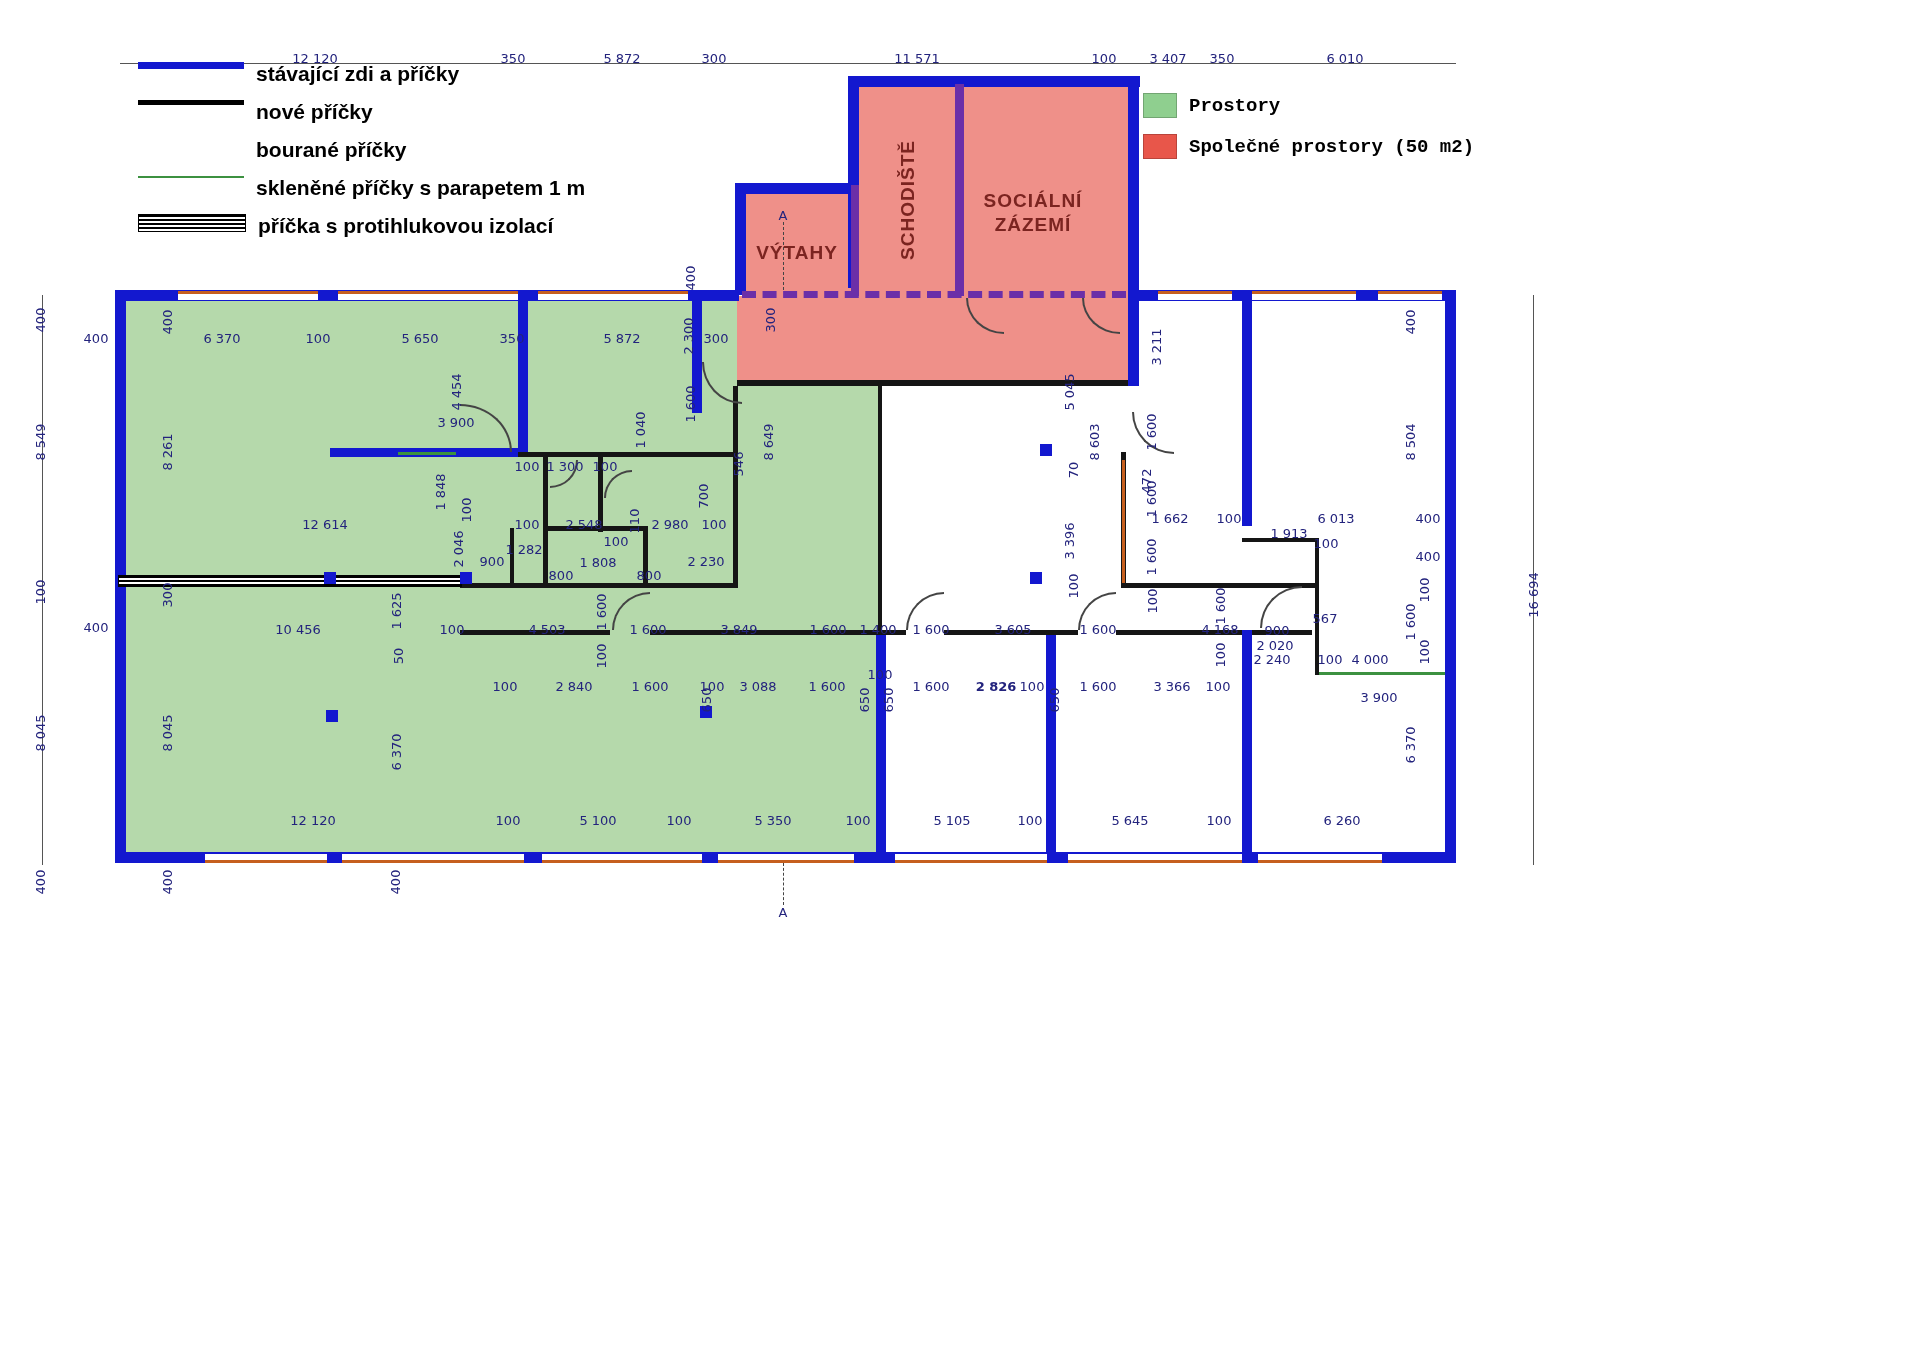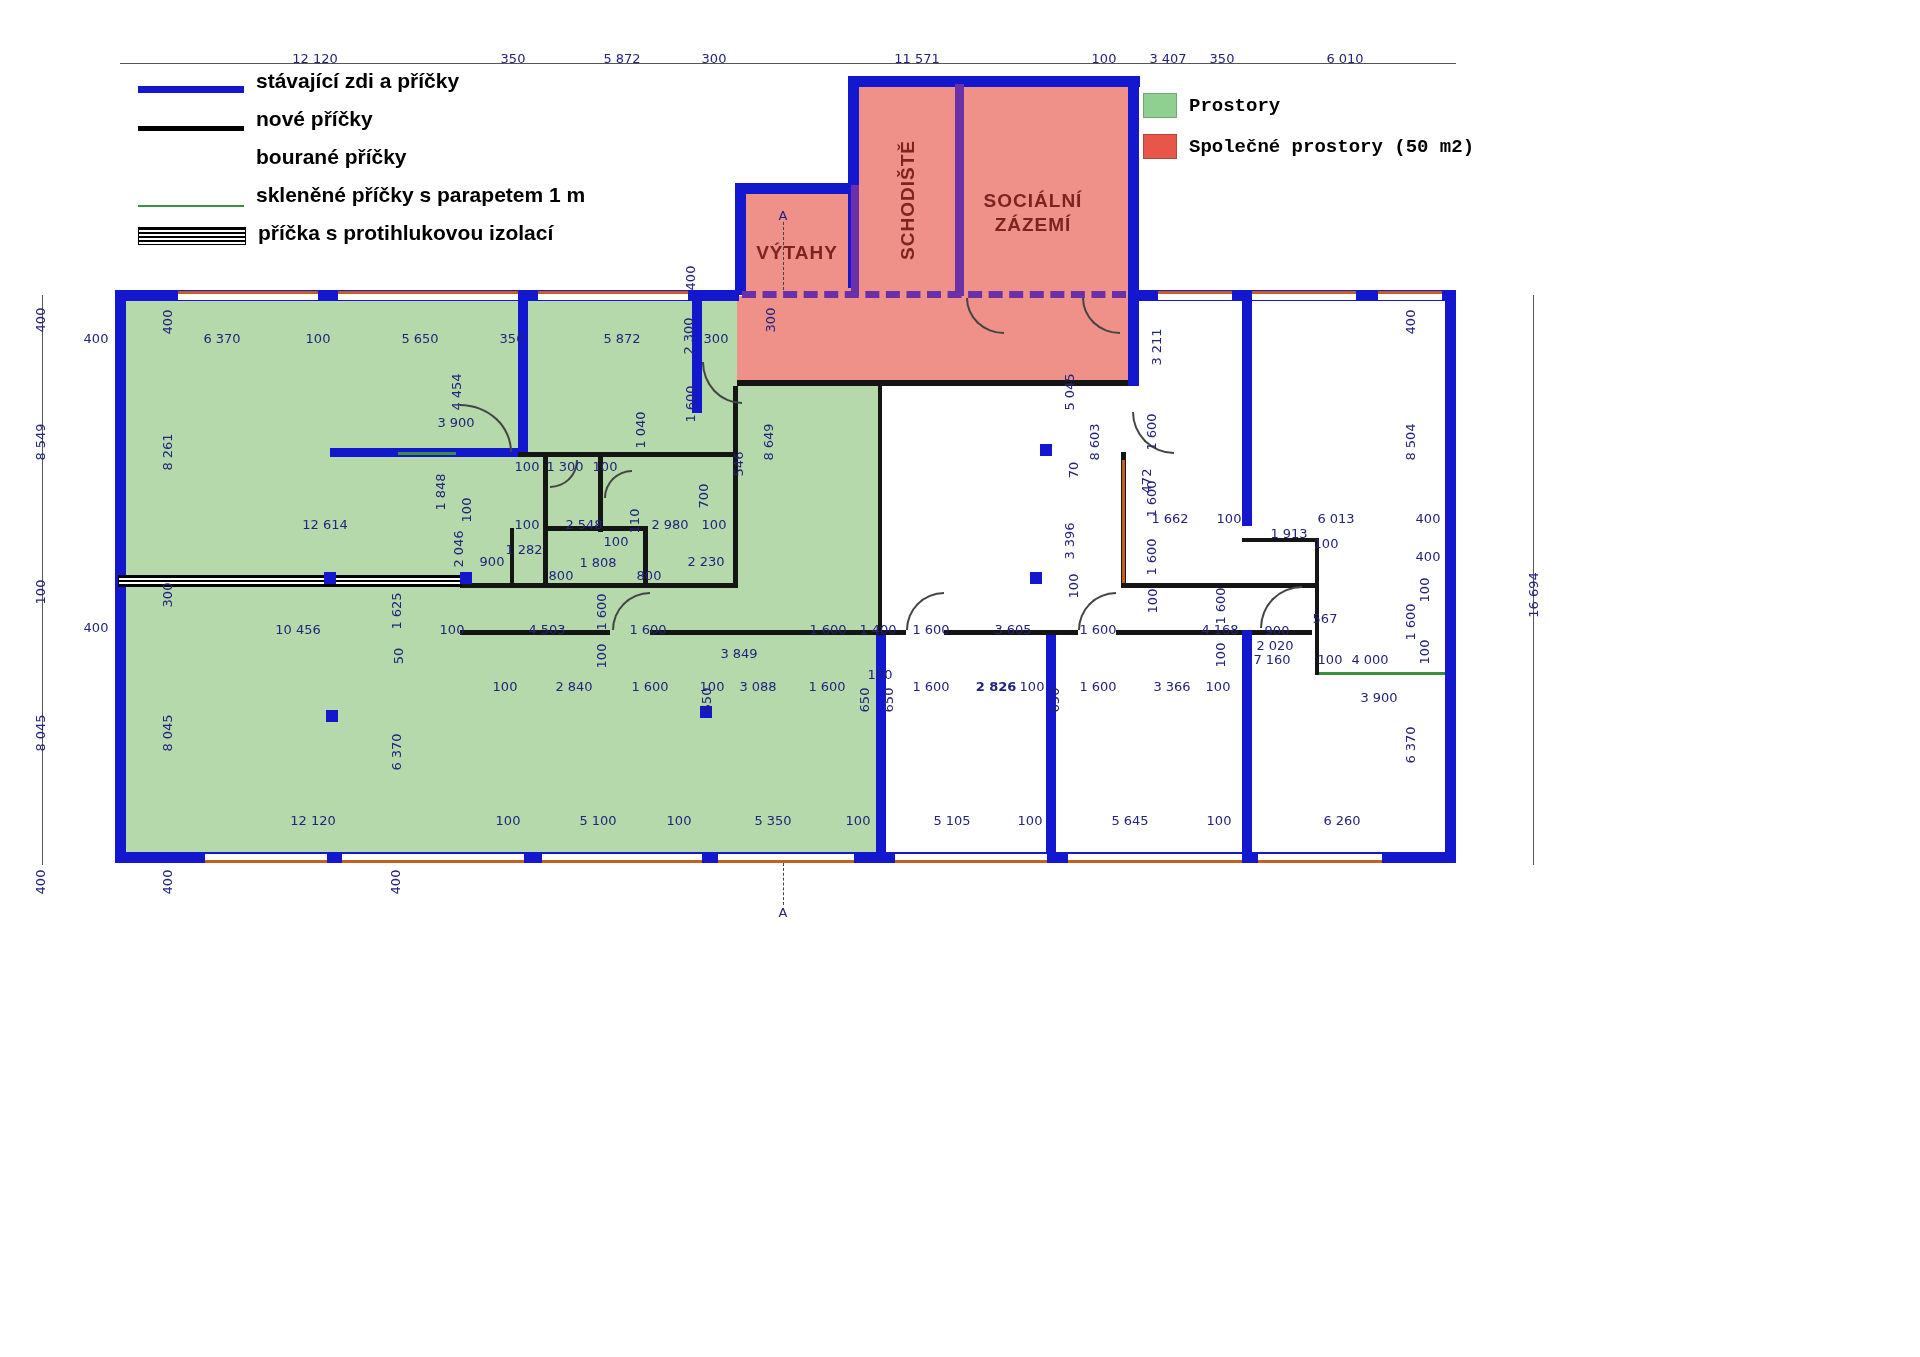--- a/index.html
+++ b/index.html
@@ -25,21 +25,21 @@
   
   .dim{position:absolute;font-size:13px;color:var(--c-dim);white-space:nowrap;
        transform:translate(-50%,-50%);line-height:1;}
   .dim.v{transform:translate(-50%,-50%) rotate(-90deg);}
   .room-label{position:absolute;transform:translate(-50%,-50%);color:#7b2420;
        font-family:"Liberation Sans",sans-serif;font-weight:bold;font-size:19px;
        letter-spacing:1px;text-align:center;white-space:pre-line;line-height:1.25;}
   .room-label.v{transform:translate(-50%,-50%) rotate(-90deg);}
   
   #legend{position:absolute;left:138px;top:62px;display:flex;flex-direction:column;gap:7px;}
-  .legend-item{display:flex;align-items:flex-end;height:31px;}
+  .legend-item{display:flex;align-items:flex-start;height:31px;}
   .legend-item .swatch{width:106px;margin-right:12px;flex:none;}
   .legend-item .lbl{font-family:"Liberation Sans",sans-serif;font-weight:bold;font-size:21px;color:#000;}
   .sw-existing{height:7px;background:var(--c-blue);}
   .sw-new{height:5px;background:#000;}
   .sw-none{height:5px;background:transparent;}
   .sw-glass-full{height:3px;background:var(--c-orange);}
   .sw-glass-parapet{height:2px;background:var(--c-green-line);}
   .sw-acoustic{height:16px;background:repeating-linear-gradient(180deg,#000 0 2px,#fff 2px 4px);border:1px solid #000;}
   #area-legend{position:absolute;left:1143px;top:93px;display:flex;flex-direction:column;gap:16px;}
   .area-item{display:flex;align-items:center;}
@@ -246,31 +246,31 @@
     <span class="dim" style="left: 649px; top: 575px;">800</span>
     <span class="dim" style="left: 706px; top: 561px;">2 230</span>
     <span class="dim" style="left: 298px; top: 629px;">10 456</span>
     <span class="dim v" style="left: 396px; top: 611px;">1 625</span>
     <span class="dim v" style="left: 398px; top: 656px;">50</span>
     <span class="dim" style="left: 452px; top: 629px;">100</span>
     <span class="dim" style="left: 547px; top: 629px;">4 503</span>
     <span class="dim v" style="left: 601px; top: 612px;">1 600</span>
     <span class="dim" style="left: 648px; top: 629px;">1 600</span>
     <span class="dim v" style="left: 601px; top: 656px;">100</span>
-    <span class="dim" style="left: 739px; top: 653px; text-align: right;">3 849</span>
+    <span class="dim" style="left: 739px; top: 629px; text-align: right;">3 849</span>
     <span class="dim" style="left: 828px; top: 629px;">1 600</span>
     <span class="dim" style="left: 878px; top: 629px;">1 400</span>
     <span class="dim" style="left: 931px; top: 629px;">1 600</span>
     <span class="dim" style="left: 1013px; top: 629px;">3 605</span>
     <span class="dim" style="left: 1098px; top: 629px;">1 600</span>
     <span class="dim" style="left: 1192px; top: 629px; margin-left: 28px;">4 168</span>
     <span class="dim v" style="left: 1220px; top: 655px;">100</span>
     <span class="dim" style="left: 1277px; top: 630px;">900</span>
     <span class="dim" style="left: 1275px; top: 645px;">2 020</span>
-    <span class="dim" style="left: 1272px; top: 659px;">7 160</span>
+    <span class="dim" style="left: 1272px; top: 659px;">2 240</span>
     <span class="dim" style="left: 1325px; top: 618px;">567</span>
     <span class="dim" style="left: 1330px; top: 659px;">100</span>
     <span class="dim" style="left: 1370px; top: 659px;">4 000</span>
     <span class="dim" style="left: 880px; top: 674px;">100</span>
     <span class="dim" style="left: 505px; top: 686px;">100</span>
     <span class="dim" style="left: 574px; top: 686px;">2 840</span>
     <span class="dim" style="left: 650px; top: 686px;">1 600</span>
     <span class="dim" style="left: 712px; top: 686px;">100</span>
     <span class="dim" style="left: 758px; top: 686px;">3 088</span>
     <span class="dim" style="left: 827px; top: 686px;">1 600</span>

